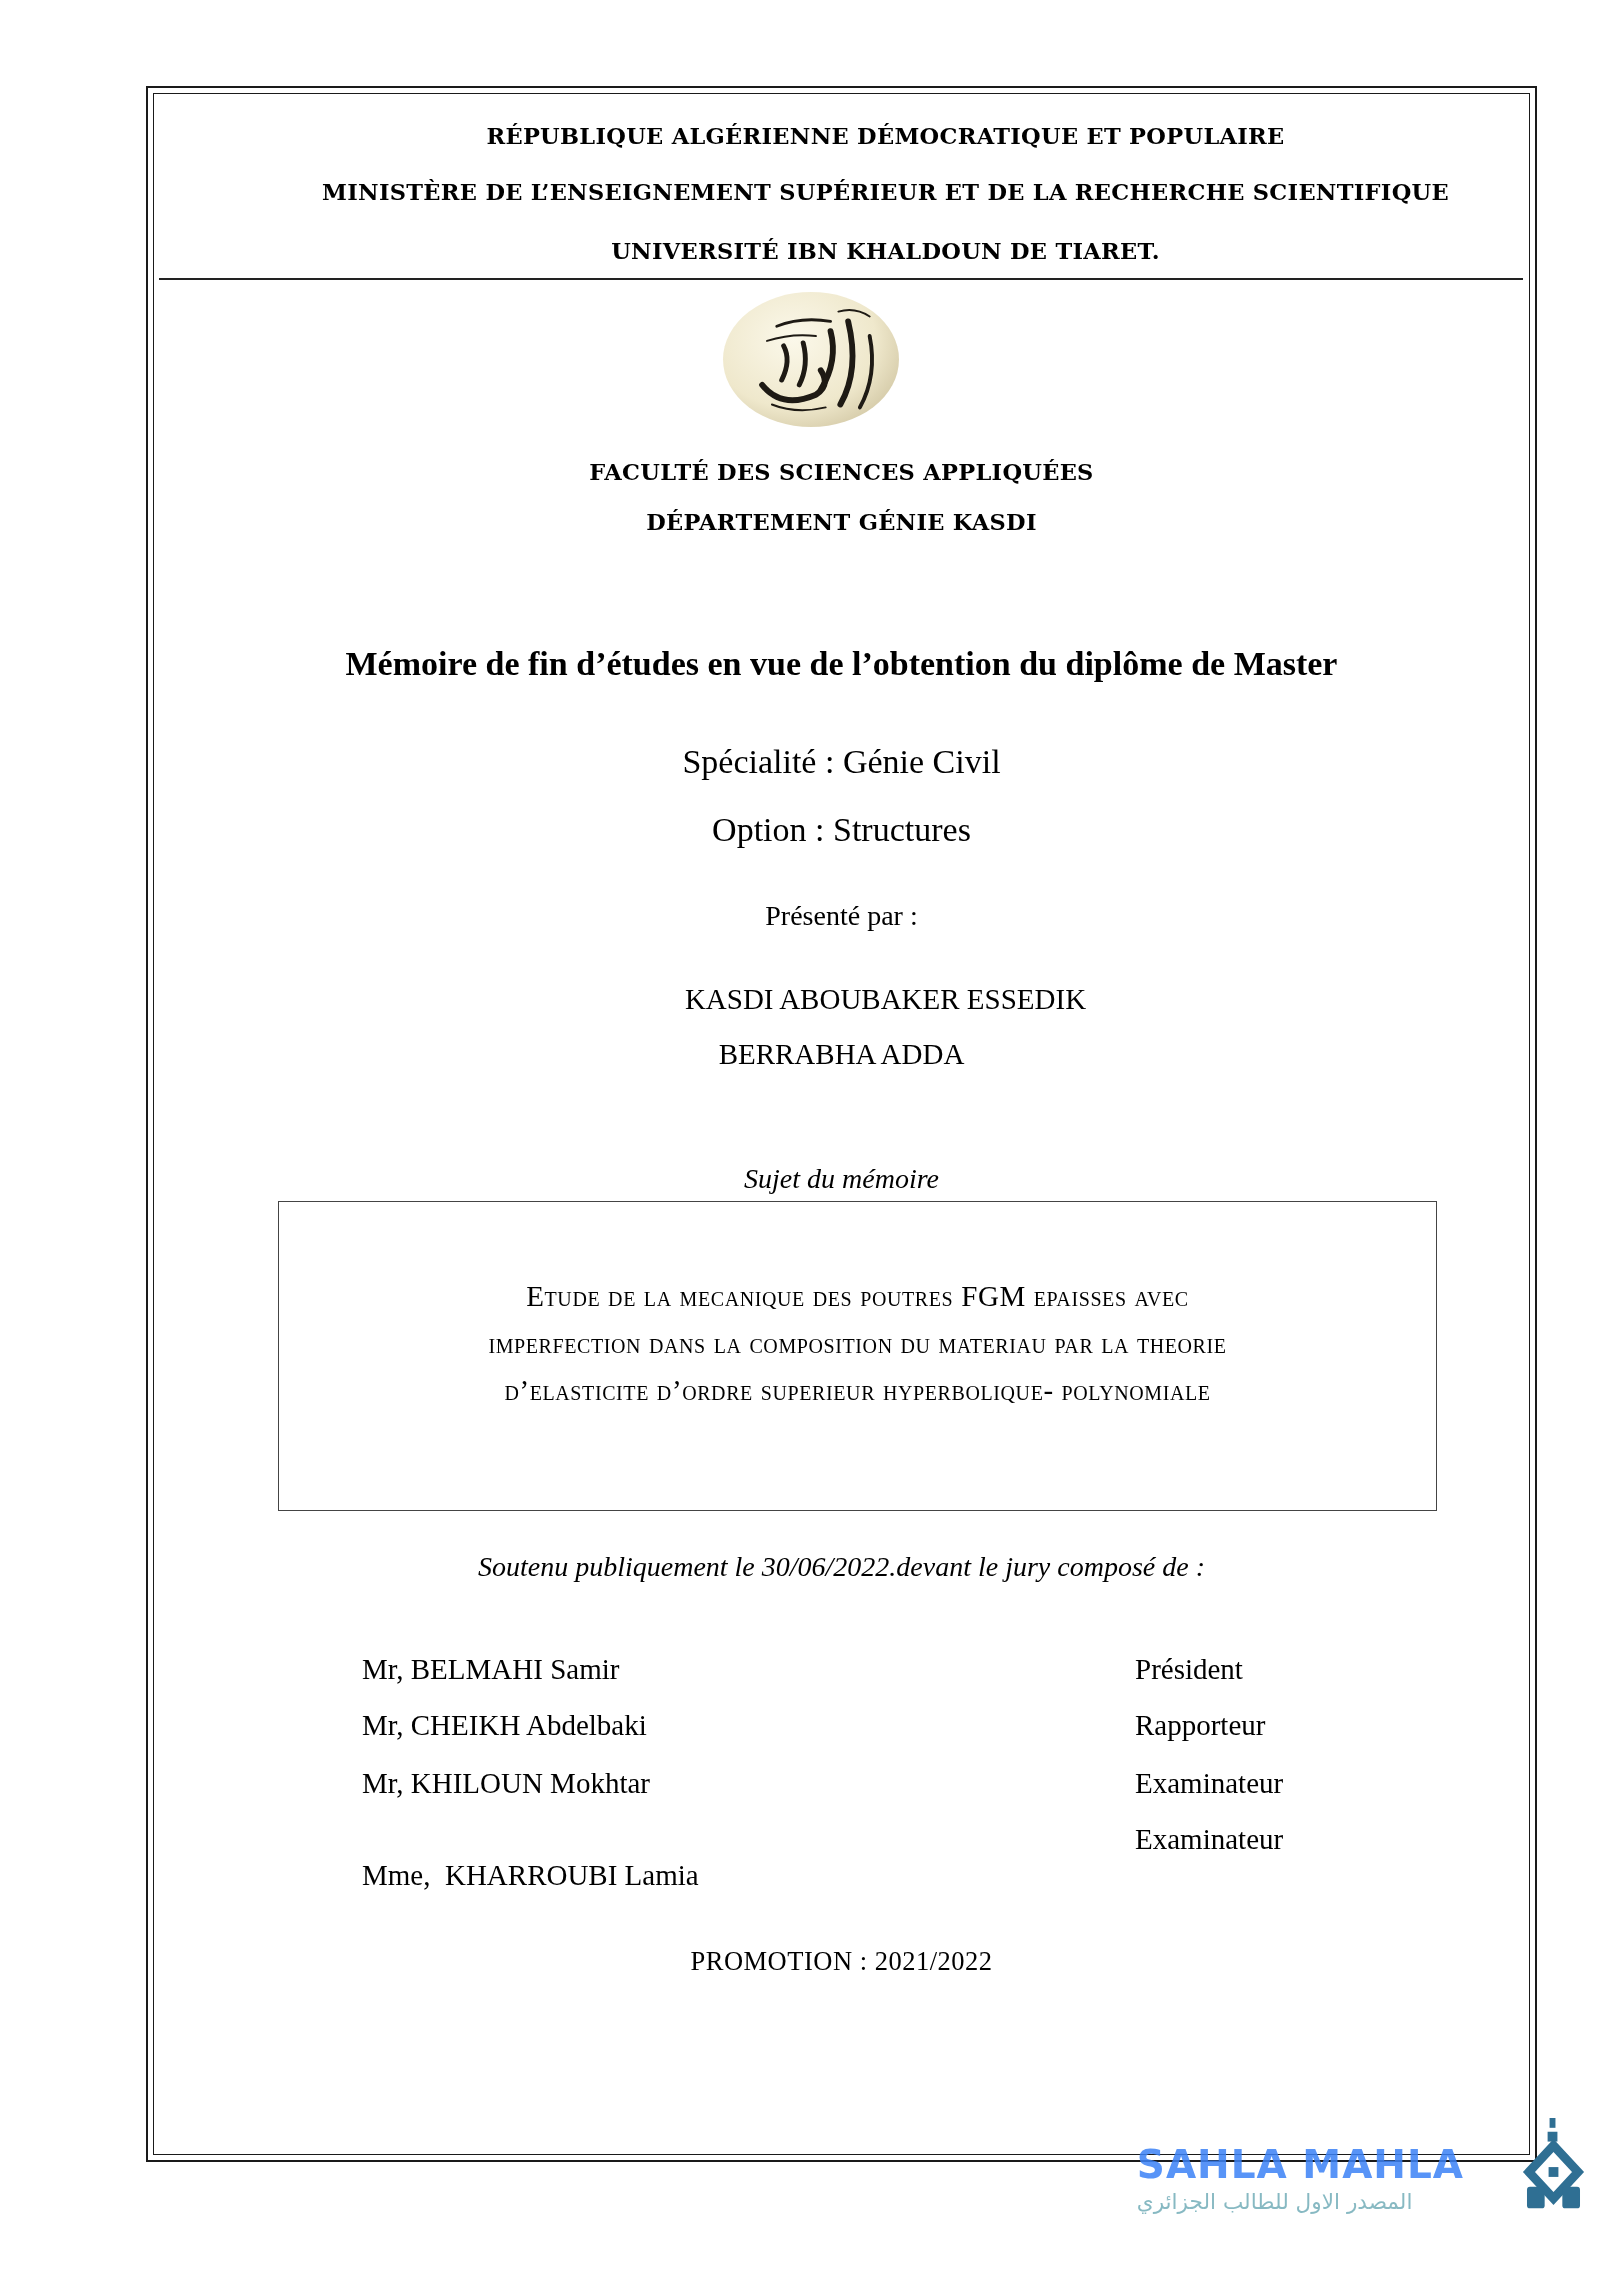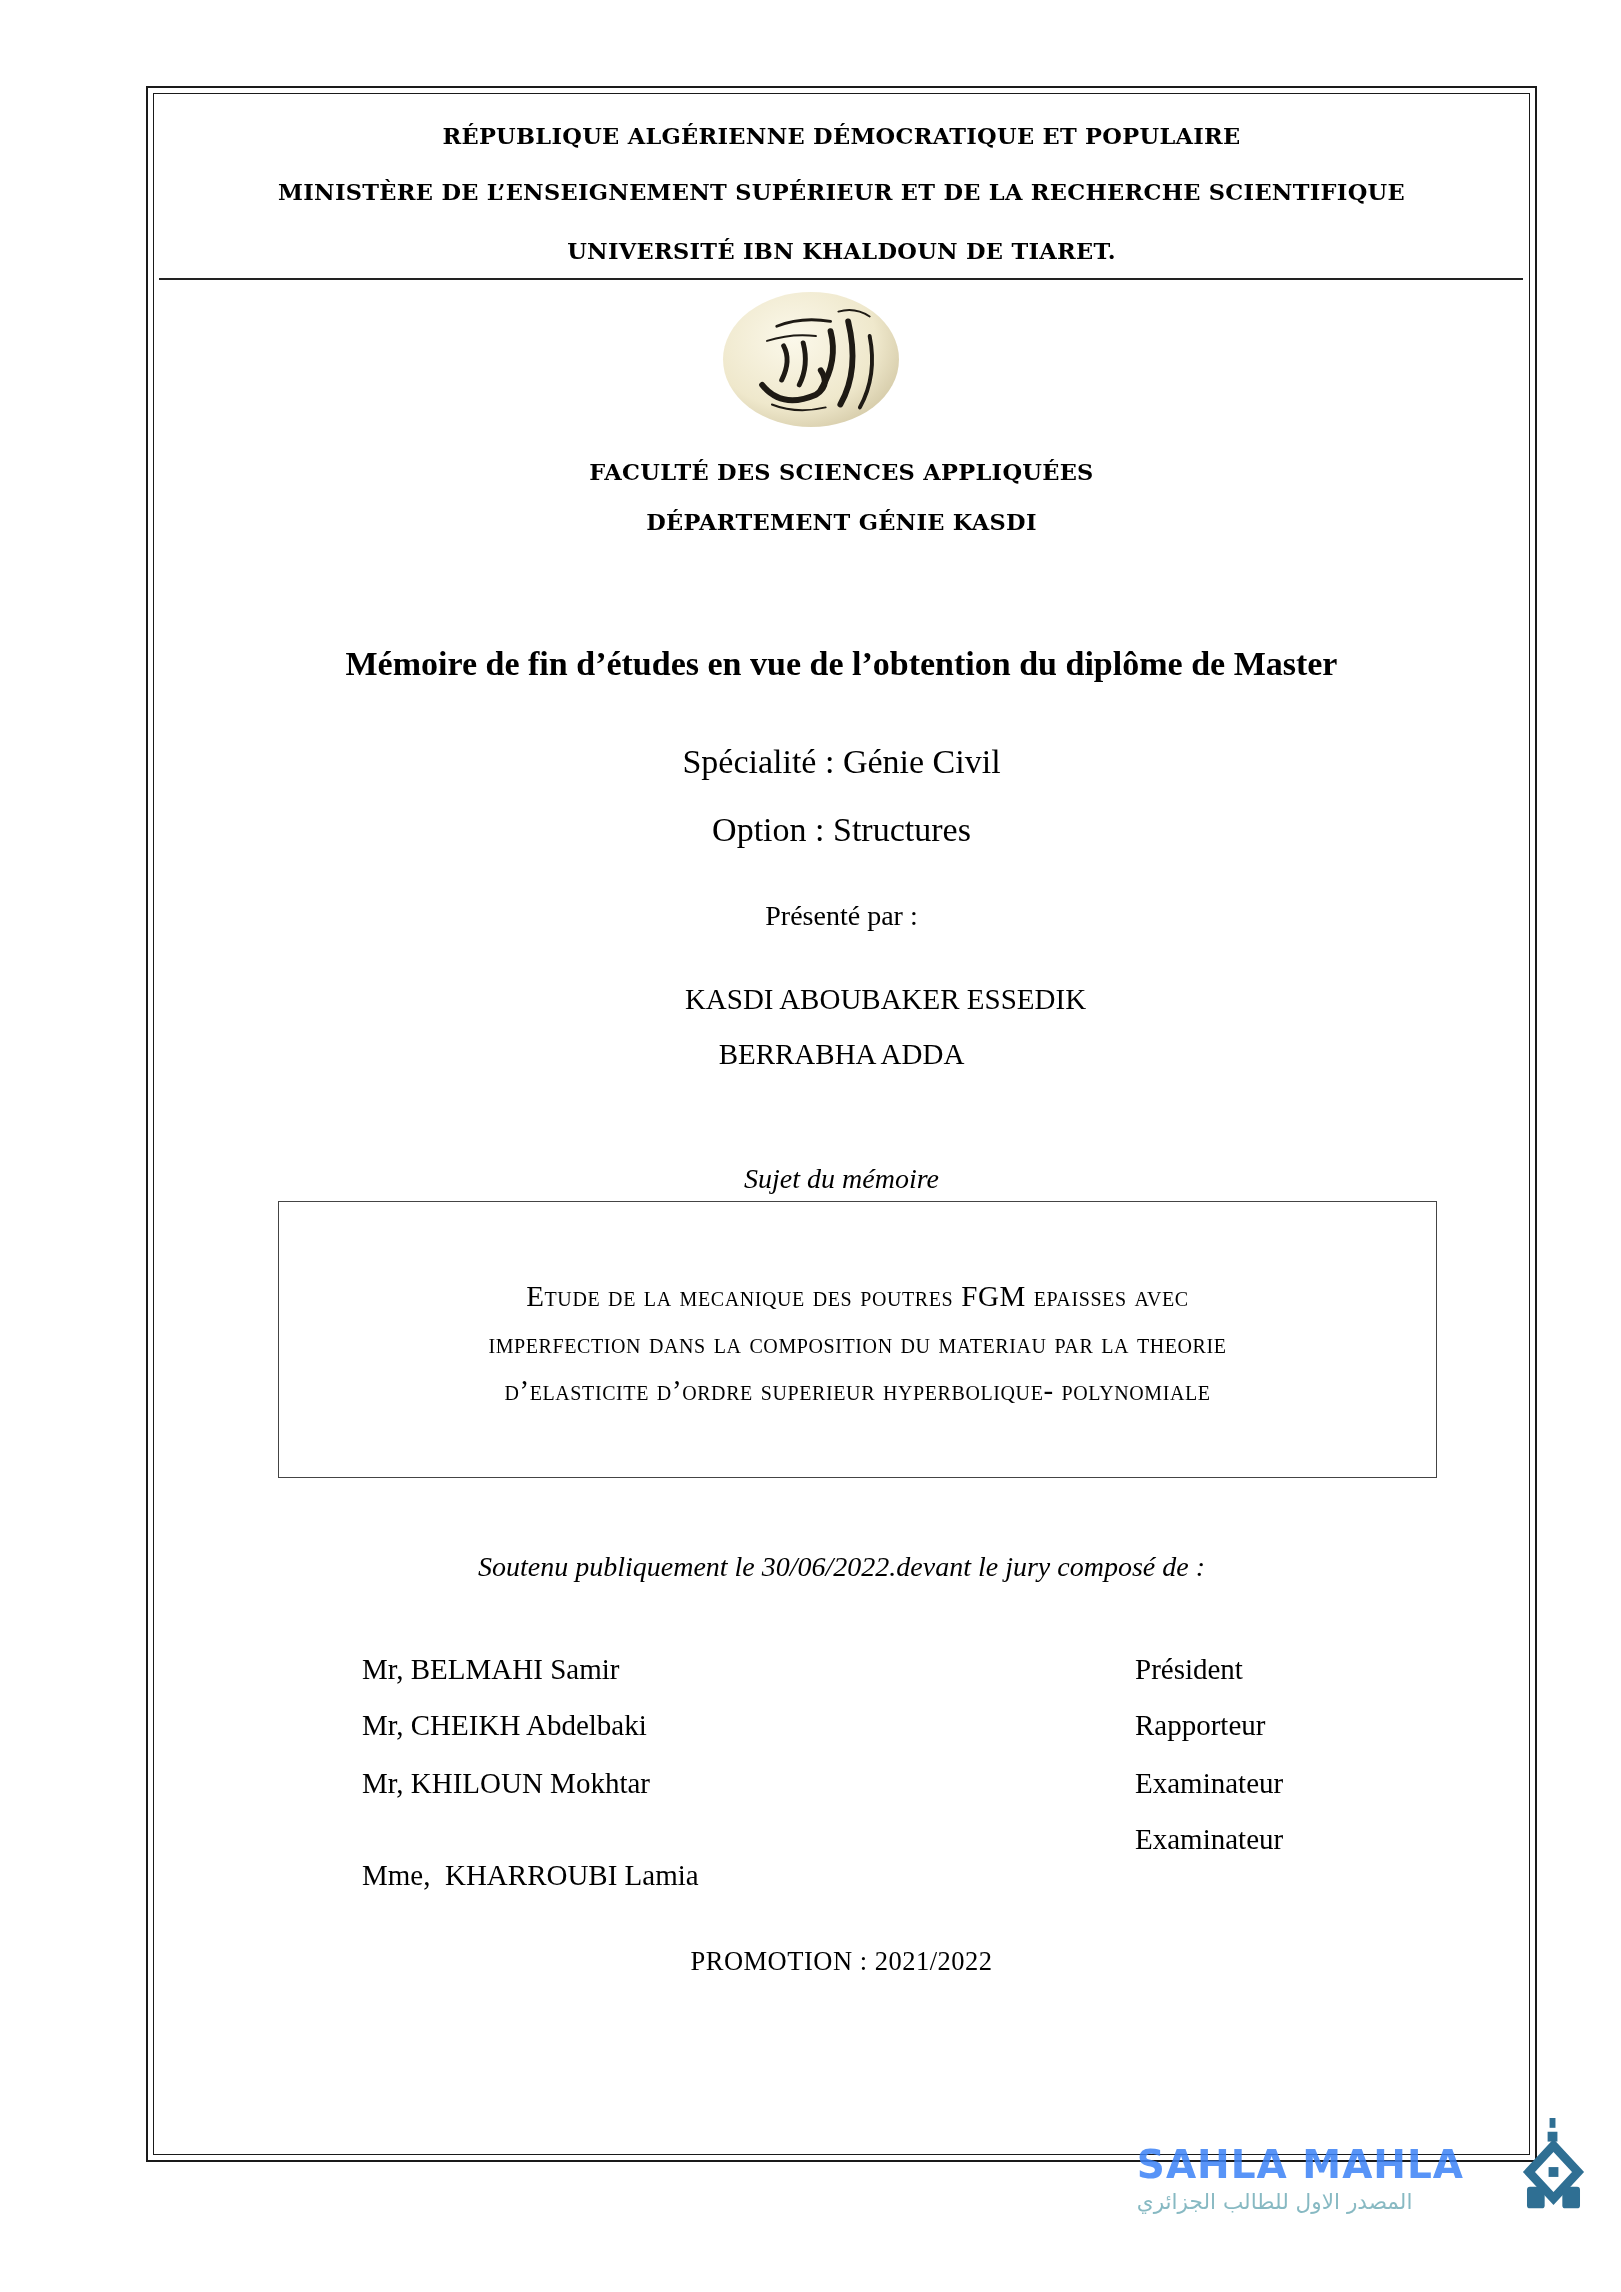--- a/index.html
+++ b/index.html
@@ -7,30 +7,30 @@
     .frame-outer {
       position: absolute; left: 146px; top: 86px; width: 1391px; height: 2076px;
       border: 2.9px solid #1a1a1a; box-sizing: border-box;
     }
     .frame-inner {
       position: absolute; left: 153px; top: 93px; width: 1377px; height: 2062px;
       border: 1.5px solid #1a1a1a; box-sizing: border-box;
     }
     .divider { position: absolute; left: 159px; top: 278px; width: 1364px; height: 2px; background: #222; }
     .center-line { position: absolute; left: 153px; width: 1377px; text-align: center; white-space: nowrap; }
-    .hdr { font-family: "DejaVu Serif", serif; font-weight: bold; font-size: 22.5px; letter-spacing: 0.3px; }
+    .hdr { font-family: "DejaVu Serif", serif; font-weight: bold; font-size: 22.5px; letter-spacing: 0.3px; margin-left: 44px; }
     .fac { font-family: "DejaVu Serif", serif; font-weight: bold; font-size: 22.5px; letter-spacing: 0.3px; }
     .serif { font-family: "Liberation Serif", serif; margin-top: 30px; }
     .title-main { font-size: 34px; font-weight: bold; }
     .big { font-size: 34px; }
     .med { font-size: 28px; }
     .names { font-size: 29px; }
     .ital { font-style: italic; font-size: 28px; }
     .subject-box {
-      position: absolute; left: 278px; top: 1201px; width: 1159px; height: 277px;
+      position: absolute; left: 278px; top: 1201px; width: 1159px; height: 310px;
       border: 1.5px solid #444; box-sizing: border-box;
     }
     .subject-line {
       position: absolute; left: 0; width: 100%; text-align: center; white-space: nowrap;
       font-family: "Liberation Serif", serif; font-variant: small-caps; font-size: 29px; letter-spacing: 0.6px;
     }
     .jury-name { position: absolute; left: 362px; font-family: "Liberation Serif", serif; font-size: 29px; white-space: pre; }
     .jury-role { position: absolute; left: 1135px; font-family: "Liberation Serif", serif; font-size: 29px; }
     .promo { font-family: "Liberation Serif", serif; font-size: 26.5px; letter-spacing: 0.5px; }
     .logo {

